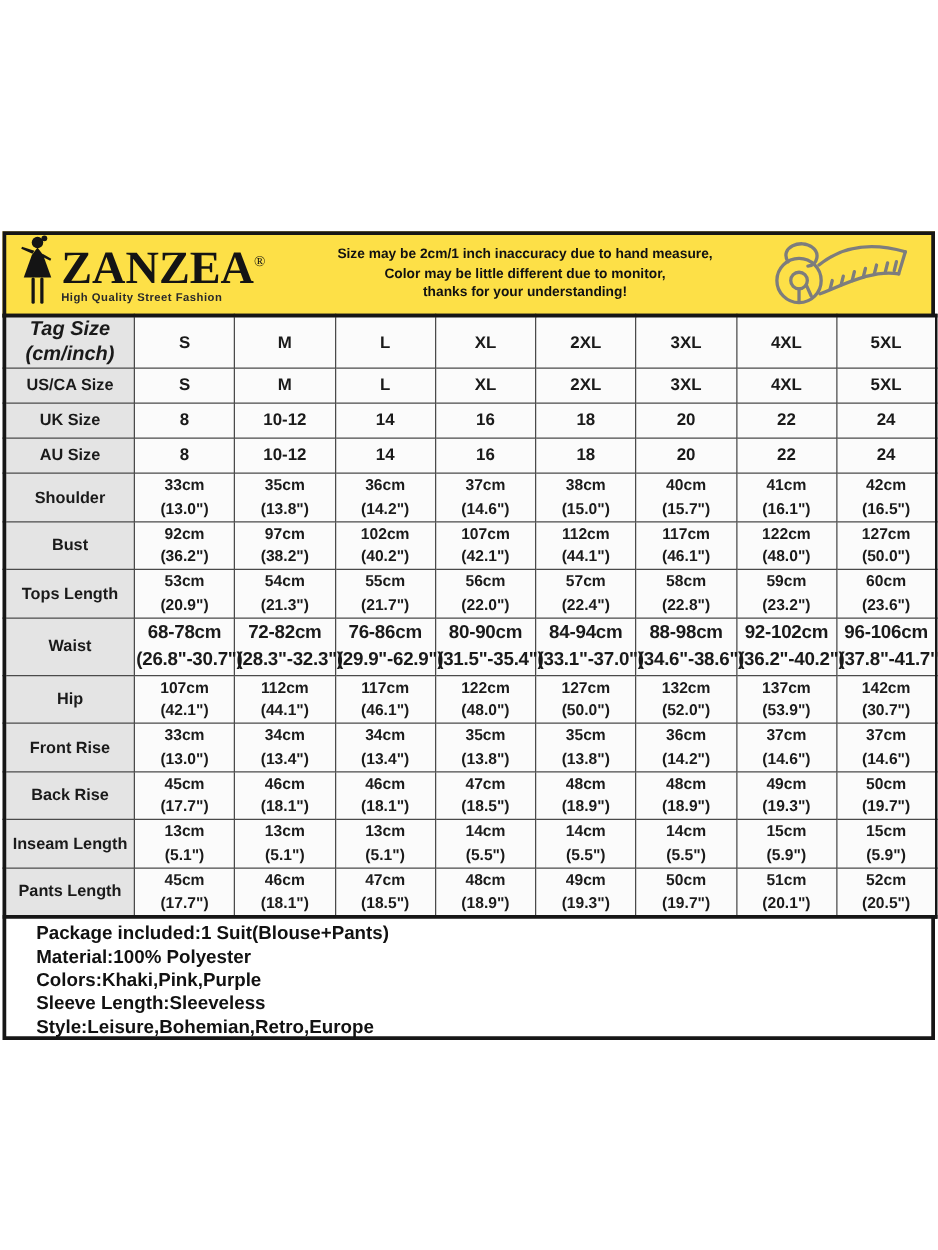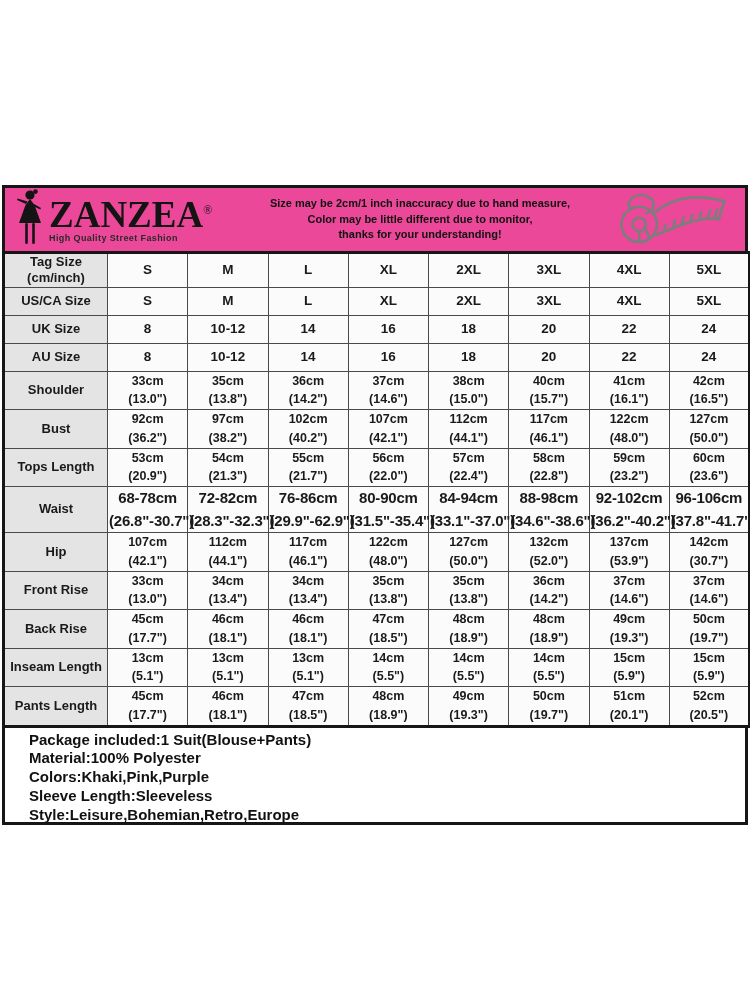--- a/index.html
+++ b/index.html
@@ -6,21 +6,21 @@
   body{
     width:750px;height:1000px;background:#ffffff;position:relative;
     font-family:"Liberation Sans",sans-serif;color:#1a1a1a;
     -webkit-font-smoothing:antialiased;
   }
   .sheet{position:absolute;left:2px;top:185px;width:746px;}
 
   
   .header-box{
     box-sizing:border-box;border:3px solid #161616;height:69px;
-    display:flex;align-items:center;background:#ec4899;
+    display:flex;align-items:center;background:#fde047;
   }
   .logo{display:flex;align-items:center;width:228px;padding-left:8px;box-sizing:border-box;flex:none;}
   .logo-figure{flex:none;margin-right:2px;}
   .logo-text{display:flex;flex-direction:column;line-height:1;}
   .brand{
     font-family:"Liberation Serif",serif;font-weight:700;font-size:37px;
     letter-spacing:0px;color:#141414;white-space:nowrap;
   }
   .brand sup{font-size:12px;font-weight:400;vertical-align:super;}
   .tagline{font-size:9px;font-weight:700;letter-spacing:0.4px;color:#2a2a2a;margin-top:1px;white-space:nowrap;}
@@ -32,21 +32,21 @@
     border-collapse:collapse;table-layout:fixed;width:746px;margin-top:-3px;
     border:3px solid #161616;
   }
   table.size th,table.size td{
     border:1px solid #4a4a4a;text-align:center;vertical-align:middle;
     white-space:pre-line;padding:0 1px;box-sizing:border-box;
   }
   table.size th{background:#e4e4e4;font-weight:700;font-size:13px;line-height:1.25;}
   table.size td{background:#fbfbfb;font-weight:700;font-size:12.5px;line-height:1.5;}
   table.size tr:nth-child(1) th,table.size tr:nth-child(1) td{height:34px;font-size:13.5px;}
-  table.size tr:nth-child(1) th{font-size:13px;}
+  table.size tr:nth-child(1) th{font-size:16px;font-style:italic;}
   table.size tr:nth-child(2) td,table.size tr:nth-child(3) td,table.size tr:nth-child(4) td,
   table.size tr:nth-child(2) th,table.size tr:nth-child(3) th,table.size tr:nth-child(4) th{height:28px;font-size:13.5px;}
   table.size tr:nth-child(2) th,table.size tr:nth-child(3) th,table.size tr:nth-child(4) th{font-size:13px;}
   table.size tr:nth-child(n+5) td,table.size tr:nth-child(n+5) th{height:38px;}
   table.size tr:nth-child(8) td{font-size:15px;letter-spacing:-0.2px;margin-left:12px;}
 
   
   .details-box{
     box-sizing:border-box;border:3px solid #161616;margin-top:-3px;height:100px;
     padding:3px 24px;background:#fff;

